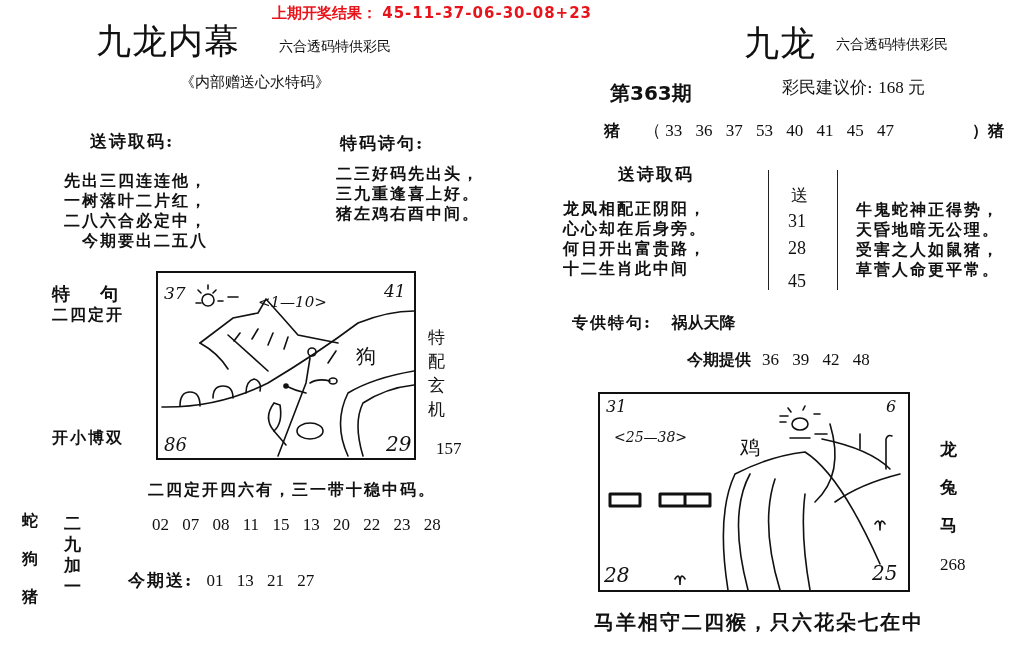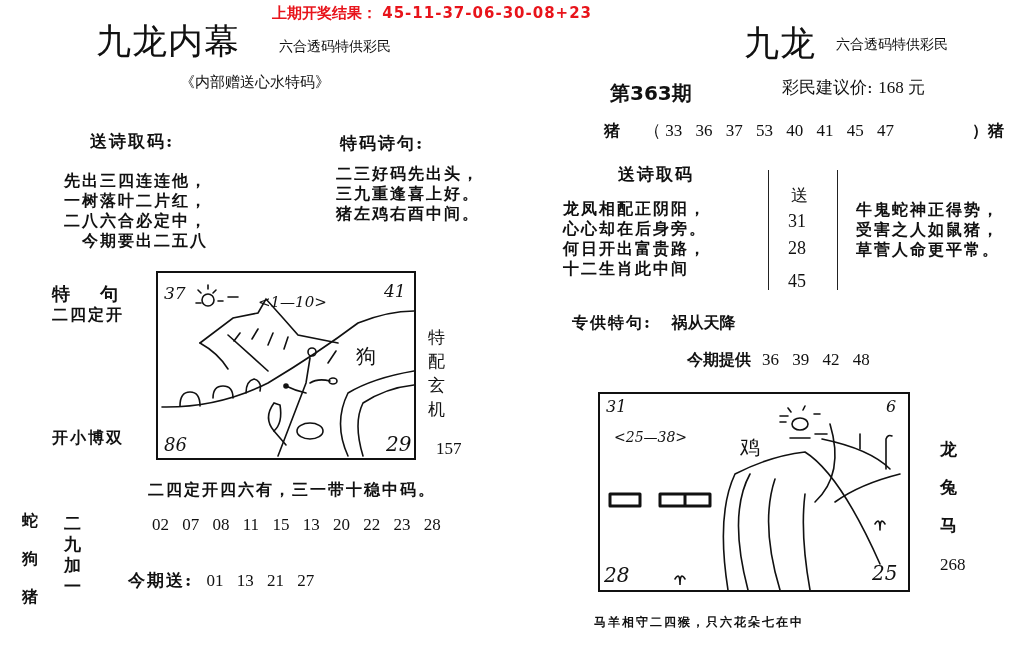--- a/index.html
+++ b/index.html
@@ -170,20 +170,21 @@
 
 <div class="vline" style="left:768px;top:170px;height:120px;"></div>
 <div class="vline" style="left:837px;top:170px;height:120px;"></div>
 <div class="abs" style="left:791px;top:184px;font-size:17px;">送</div>
 <div class="abs num" style="left:788px;top:211px;font-size:18px;">31</div>
 <div class="abs num" style="left:788px;top:238px;font-size:18px;">28</div>
 <div class="abs num" style="left:788px;top:271px;font-size:18px;">45</div>
 
 <div class="abs poem" style="left:856px;top:200px;text-align:right;">
   <div>牛鬼蛇神正得势，</div>
+  <div>天昏地暗无公理。</div>
   <div>受害之人如鼠猪，</div>
   <div>草菅人命更平常。</div>
 </div>
 
 <div class="abs" style="left:572px;top:313px;font-size:16px;font-weight:bold;">
   <span style="letter-spacing:2px;">专供特句:</span>
   <span style="margin-left:14px;">祸从天降</span>
 </div>
 <div class="abs" style="left:687px;top:350px;">
   <span style="font-size:16px;font-weight:bold;">今期提供</span>
@@ -228,13 +229,13 @@
   </svg>
 </div>
 
 <div class="abs vert" style="left:940px;top:430px;line-height:38px;font-size:17px;">
   <span>龙</span>
   <span>兔</span>
   <span>马</span>
 </div>
 <div class="abs num" style="left:940px;top:555px;">268</div>
 
-<div class="abs poem" style="left:594px;top:612px;font-size:12px;">马羊相守二四猴，只六花朵七在中</div>
+<div class="abs poem" style="left:594px;top:612px;font-size:20px;">马羊相守二四猴，只六花朵七在中</div>
 
 </body></html>

